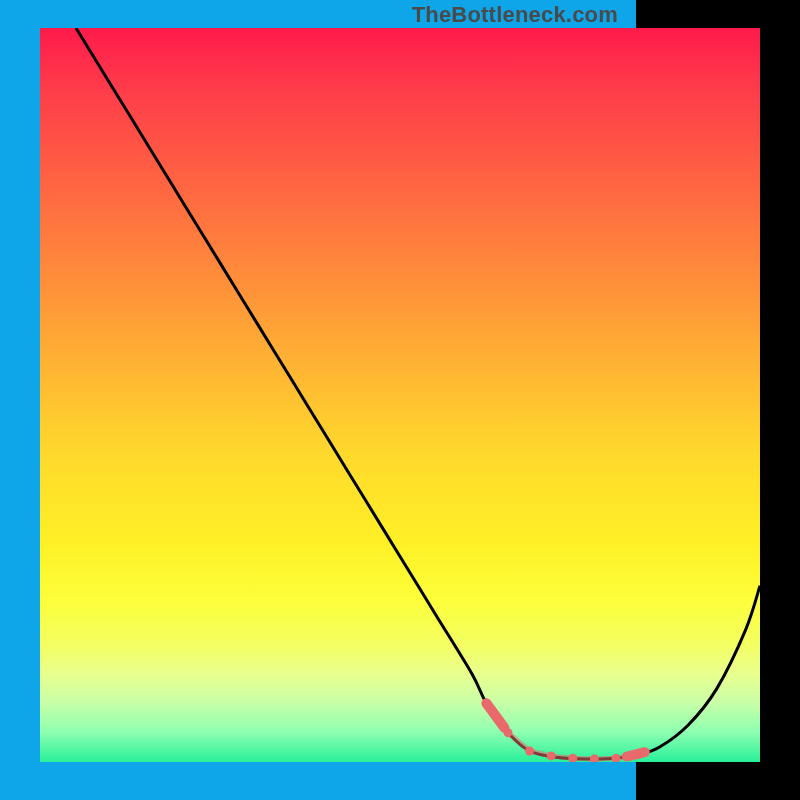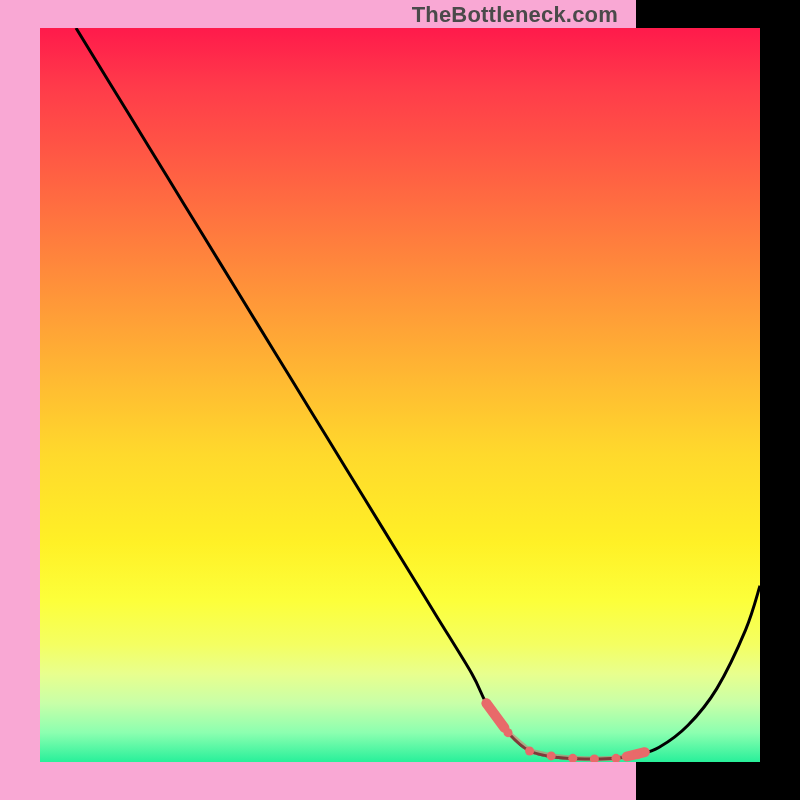--- a/index.html
+++ b/index.html
@@ -8,21 +8,21 @@
     width: 800px;
     height: 800px;
     background: #000;
     font-family: Arial, Helvetica, sans-serif;
     overflow: hidden;
   }
   .container {
     position: relative;
     width: 636px;
     height: 800px;
-    background: #f9a8d4;
+    background: #0ea5e9;
   }
   .watermark {
     position: absolute;
     top: 2px;
     right: 18px;
     color: #4a4a4a;
     font-size: 22px;
     font-weight: 600;
     letter-spacing: 0.2px;
     z-index: 5;

